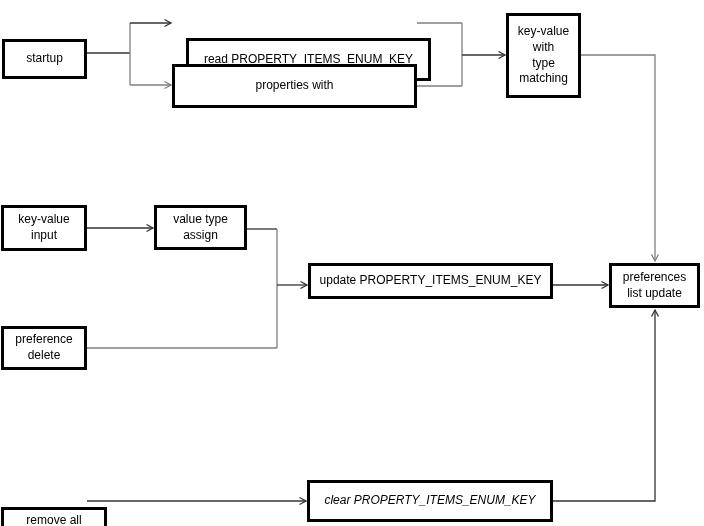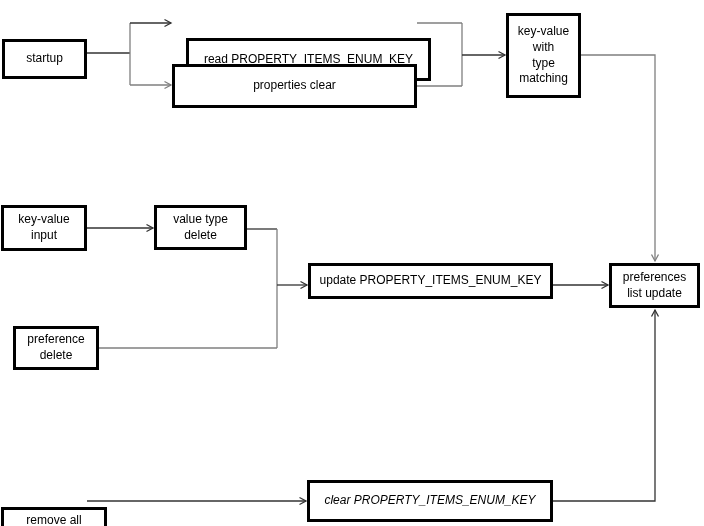--- a/index.html
+++ b/index.html
@@ -48,21 +48,21 @@
     white-space: pre-line;
     padding: 1px 2px;
   }
   
   .n-startup            { left: 2px;   top: 39px;  width: 85px;  height: 40px; }
   .n-read-key           { left: 186px; top: 2px;   width: 245px; height: 43px; margin-top: 36px; }
   .n-properties-enum    { left: 172px; top: 64px;  width: 245px; height: 44px; }
   .n-kv-matching        { left: 506px; top: 13px;  width: 75px;  height: 85px; }
   .n-kv-input           { left: 1px;   top: 205px; width: 86px;  height: 46px; }
   .n-value-type-assign  { left: 154px; top: 205px; width: 93px;  height: 45px; }
-  .n-pref-delete        { left: 1px;   top: 326px; width: 86px;  height: 44px; margin-left: 12px; }
+  .n-pref-delete        { left: 1px;   top: 326px; width: 86px;  height: 44px; }
   .n-update-key         { left: 308px; top: 263px; width: 245px; height: 36px; }
   .n-pref-list-update   { left: 609px; top: 263px; width: 91px;  height: 45px; }
   .n-remove-all         { left: 1px;   top: 507px; width: 106px;  height: 43px; }
   .n-clear-key          { left: 307px; top: 480px; width: 246px; height: 42px; font-style: italic; }
 </style>
 </head>
 <body>
 
 <div class="diagram">
 
@@ -99,32 +99,32 @@
 
     <path class="edge dark" d="M87,501 H306" marker-end="url(#arrow-dark)"></path>
 
     <path class="edge dark" d="M553,501 H655 V310" marker-end="url(#arrow-dark)"></path>
   </svg>
 
   <div class="node n-startup">startup</div>
 
   <div class="node n-read-key">read PROPERTY_ITEMS_ENUM_KEY</div>
 
-  <div class="node n-properties-enum">properties clear</div>
+  <div class="node n-properties-enum">properties with</div>
 
   <div class="node n-kv-matching">key-value
 with
 type
 matching</div>
 
   <div class="node n-kv-input">key-value
 input</div>
 
   <div class="node n-value-type-assign">value type
-delete</div>
+assign</div>
 
   <div class="node n-pref-delete">preference
 delete</div>
 
   <div class="node n-update-key">update PROPERTY_ITEMS_ENUM_KEY</div>
 
   <div class="node n-pref-list-update">preferences
 list update</div>
 
   <div class="node n-remove-all">remove all

